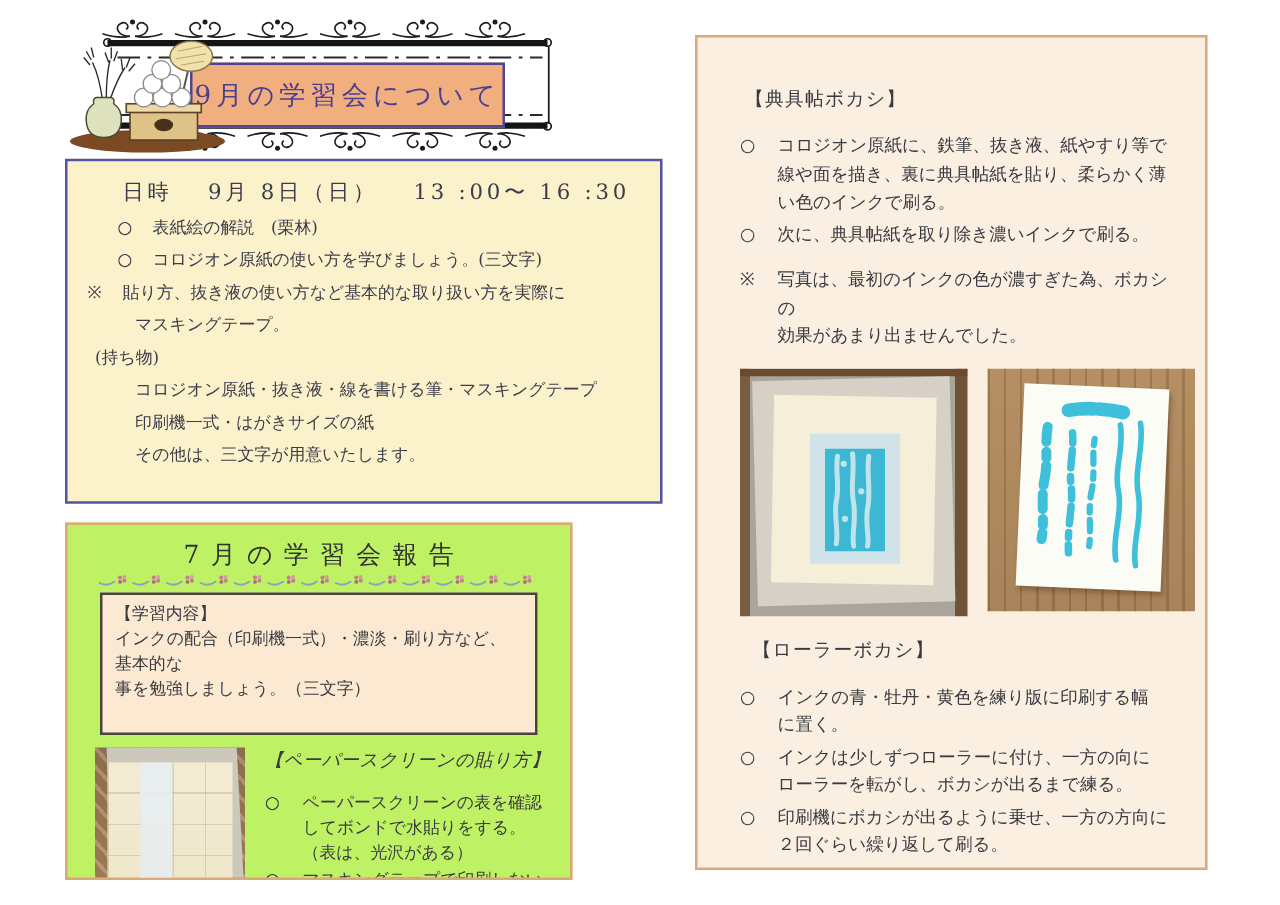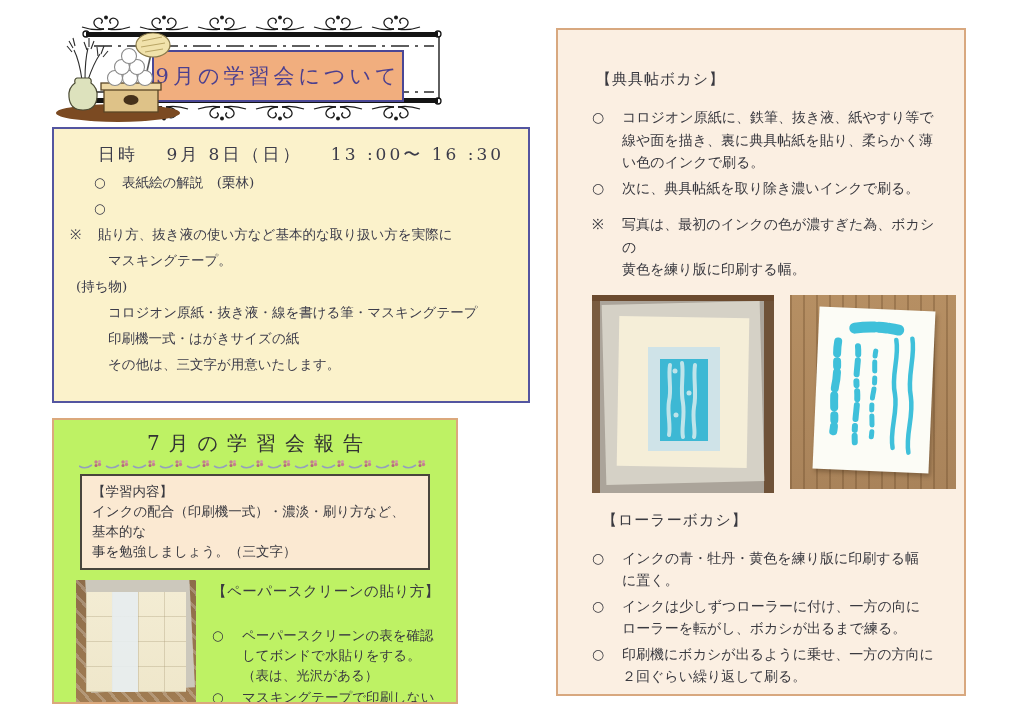--- a/index.html
+++ b/index.html
@@ -40,21 +40,21 @@
     position:absolute;left:52px;top:418px;width:406px;height:286px;box-sizing:border-box;
     background:#bef264;border:2px solid #dba87c;overflow:hidden;
   }
   .jul-title{
     margin-top:10px;text-align:center;font-size:20px;letter-spacing:9px;
     padding-left:9px;color:#323232;line-height:26px;
   }
   .jul-divider{display:block;margin:1px auto 0;width:352px;height:14px;}
   .study-box{
     margin:3px 26px 0 26px;border:2px solid #49453c;background:#fbe9d2;
-    padding:5px 10px 7px 10px;font-size:13.5px;line-height:20px;color:#3a3a40;
+    padding:5px 10px 25px 10px;font-size:13.5px;line-height:20px;color:#3a3a40;
   }
   .ps-row{display:flex;margin:10px 0 0 22px;}
   .photoA{
     flex:none;width:120px;height:122px;position:relative;overflow:hidden;
     background:
       repeating-linear-gradient(48deg, rgba(255,255,255,.22) 0 3px, rgba(0,0,0,0) 3px 10px),
       linear-gradient(#8d6c4a,#a07c52);
   }
   .photoA .frame{
     position:absolute;left:12px;top:-6px;right:4px;bottom:12px;
@@ -64,21 +64,21 @@
     position:absolute;left:10px;top:12px;right:10px;bottom:10px;
     background:
       repeating-linear-gradient(0deg, rgba(170,155,120,.35) 0 1px, rgba(0,0,0,0) 1px 25px),
       repeating-linear-gradient(90deg, rgba(170,155,120,.35) 0 1px, rgba(0,0,0,0) 1px 26px),
       linear-gradient(#f3ecd3,#efe7cb);
   }
   .photoA .col{
     position:absolute;left:36px;top:12px;width:26px;bottom:10px;background:#e7edef;opacity:.9;
   }
   .ps-text{margin-left:16px;width:236px;font-size:13.5px;color:#3a3a40;}
-  .ps-head{font-size:14.5px;line-height:22px;margin-bottom:23px;letter-spacing:.5px;}
+  .ps-head{font-size:14.5px;line-height:22px;margin-bottom:12px;letter-spacing:.5px;font-style:italic;}
   .ps-bullet{display:flex;line-height:20px;margin-bottom:2px;}
   .ps-bullet .mk{width:30px;}
 
   
   .right-page{
     position:absolute;left:556px;top:28px;width:410px;height:668px;box-sizing:border-box;
     background:#fbefe2;border:2px solid #d8a87f;padding-top:38px;overflow:hidden;
     font-size:14px;color:#3a3a40;
   }
   .rp-head{margin-left:38px;font-size:15px;letter-spacing:1px;line-height:22px;}
@@ -189,20 +189,21 @@
 </div>
 
 <div class="box-sep">
   <div class="l-big">日時　 9月 8日（日）　 13 :00〜 16 :30</div>
   <div class="row ml-40">
     <span class="mk">○</span>
     <span>表紙絵の解説　(栗林)</span>
   </div>
   <div class="row ml-40">
     <span class="mk">○</span>
+    <span>コロジオン原紙の使い方を学びましょう。(三文字)</span>
   </div>
   <div class="row ml-16">
     <span class="mk">※</span>
     <span>貼り方、抜き液の使い方など基本的な取り扱い方を実際に</span>
   </div>
   <div class="row ml-54">
     <span>マスキングテープ。</span>
   </div>
   <div class="row ml-22">
     <span>(持ち物)</span>
@@ -285,21 +286,21 @@
     </div>
     <div class="rp-bullet">
       <span class="mk">○</span>
       <span class="pre">次に、典具帖紙を取り除き濃いインクで刷る。</span>
     </div>
   </div>
 
   <div class="rp-note">
     <span class="mk">※</span>
     <span class="pre">写真は、最初のインクの色が濃すぎた為、ボカシの
-黄色を練り版に印刷する幅。</span>
+効果があまり出ませんでした。</span>
   </div>
 
   <div class="rp-photos">
     <div class="photoB">
       <div class="toplip"></div>
       <div class="tape1"></div>
       <div class="tape2"></div>
       <div class="inner"></div>
       <div class="ink"></div>
       <svg class="svgfill" viewBox="0 0 182 198">

